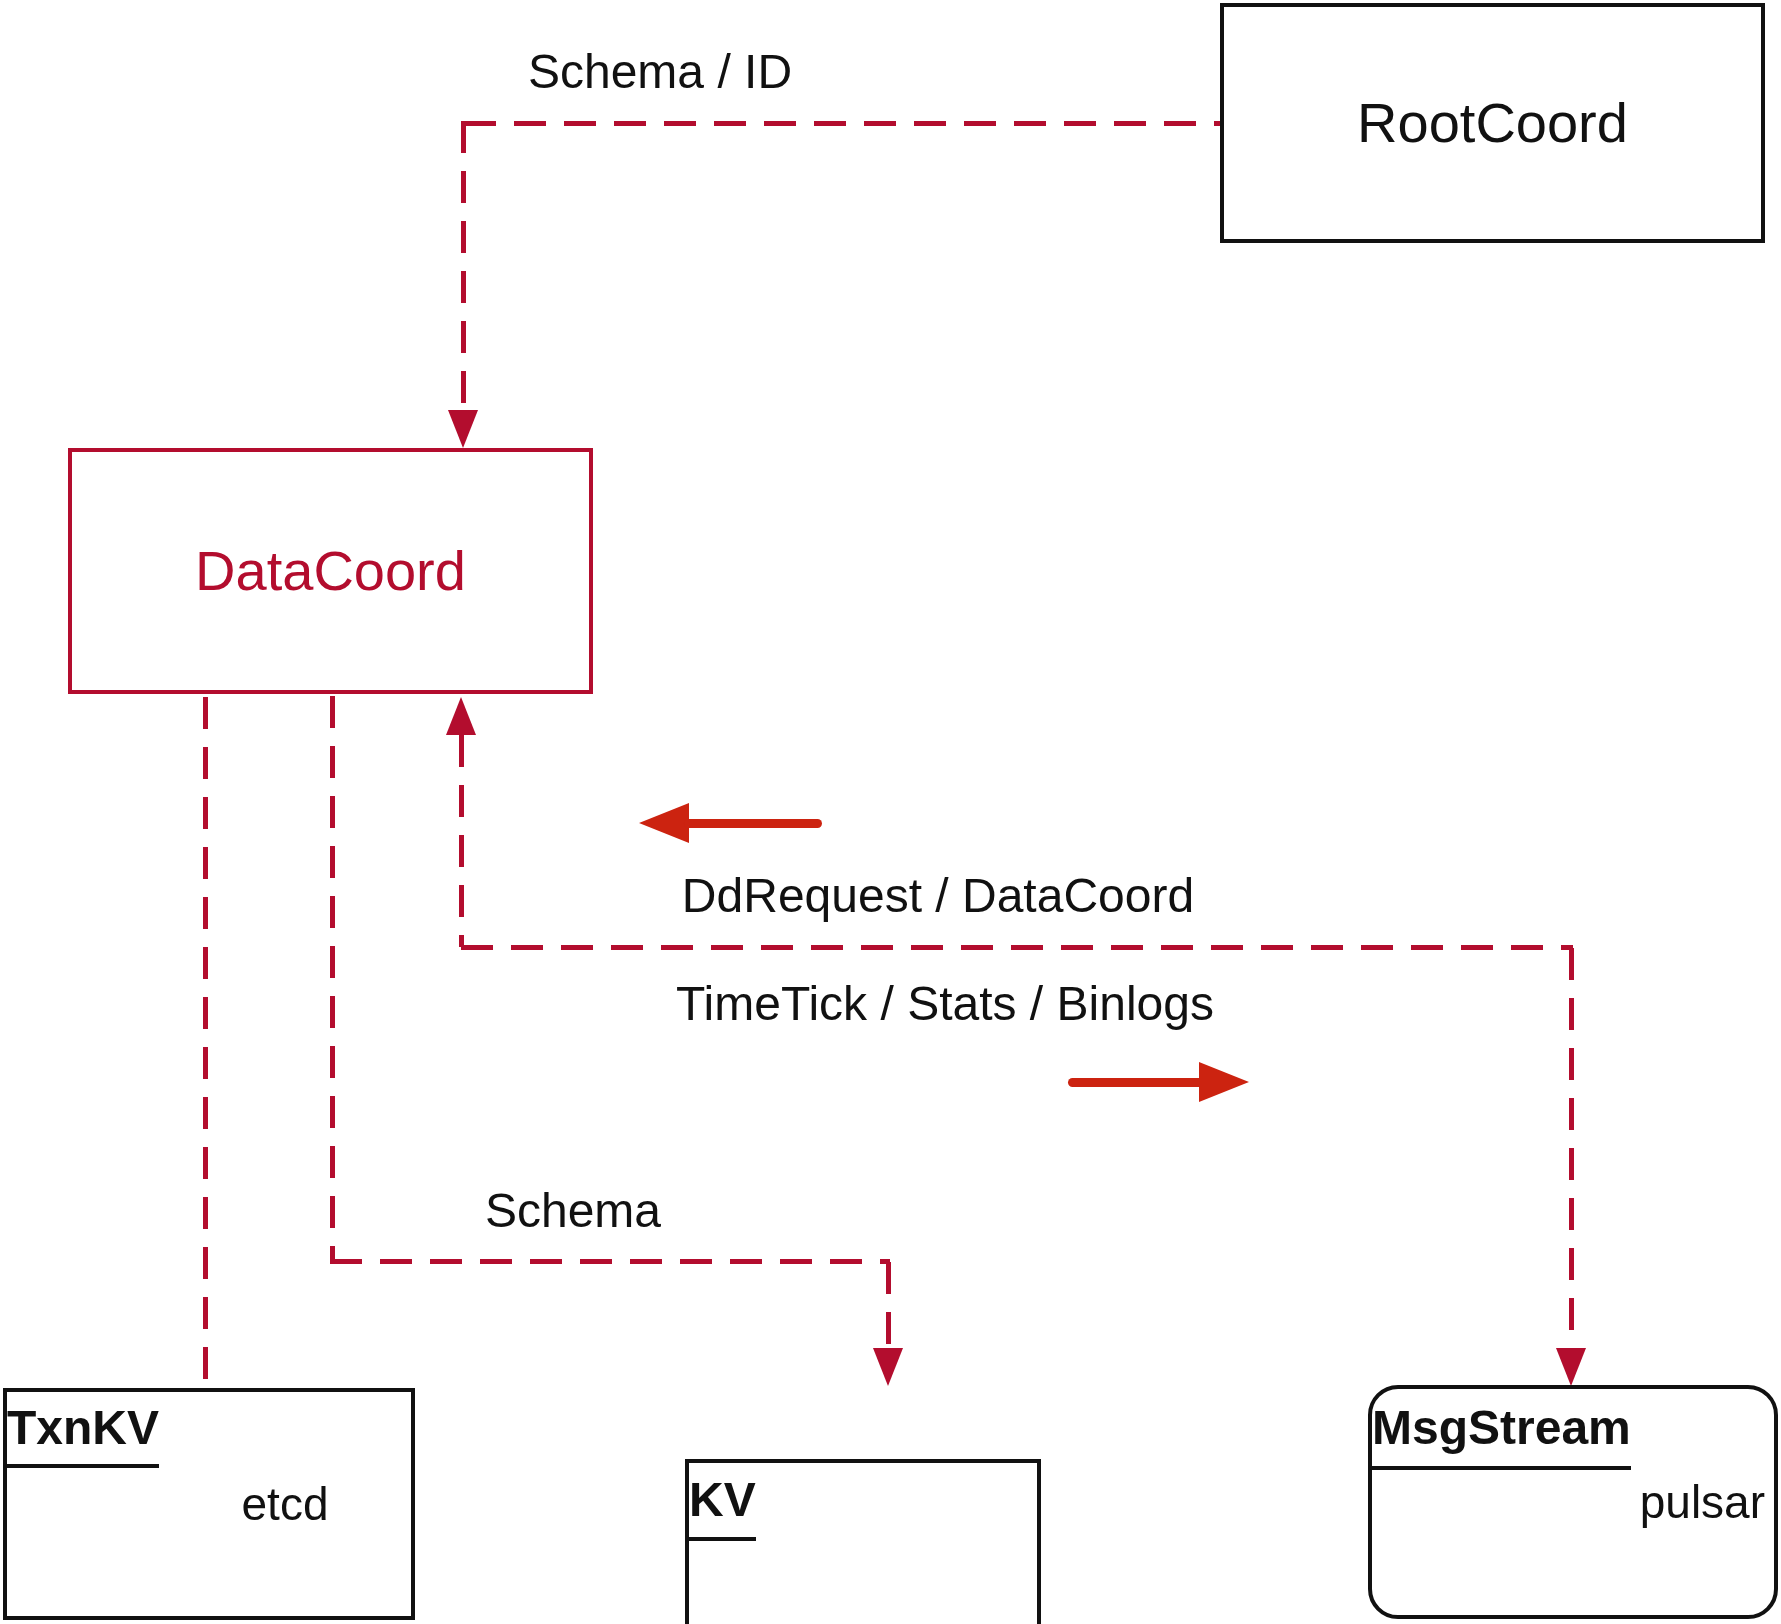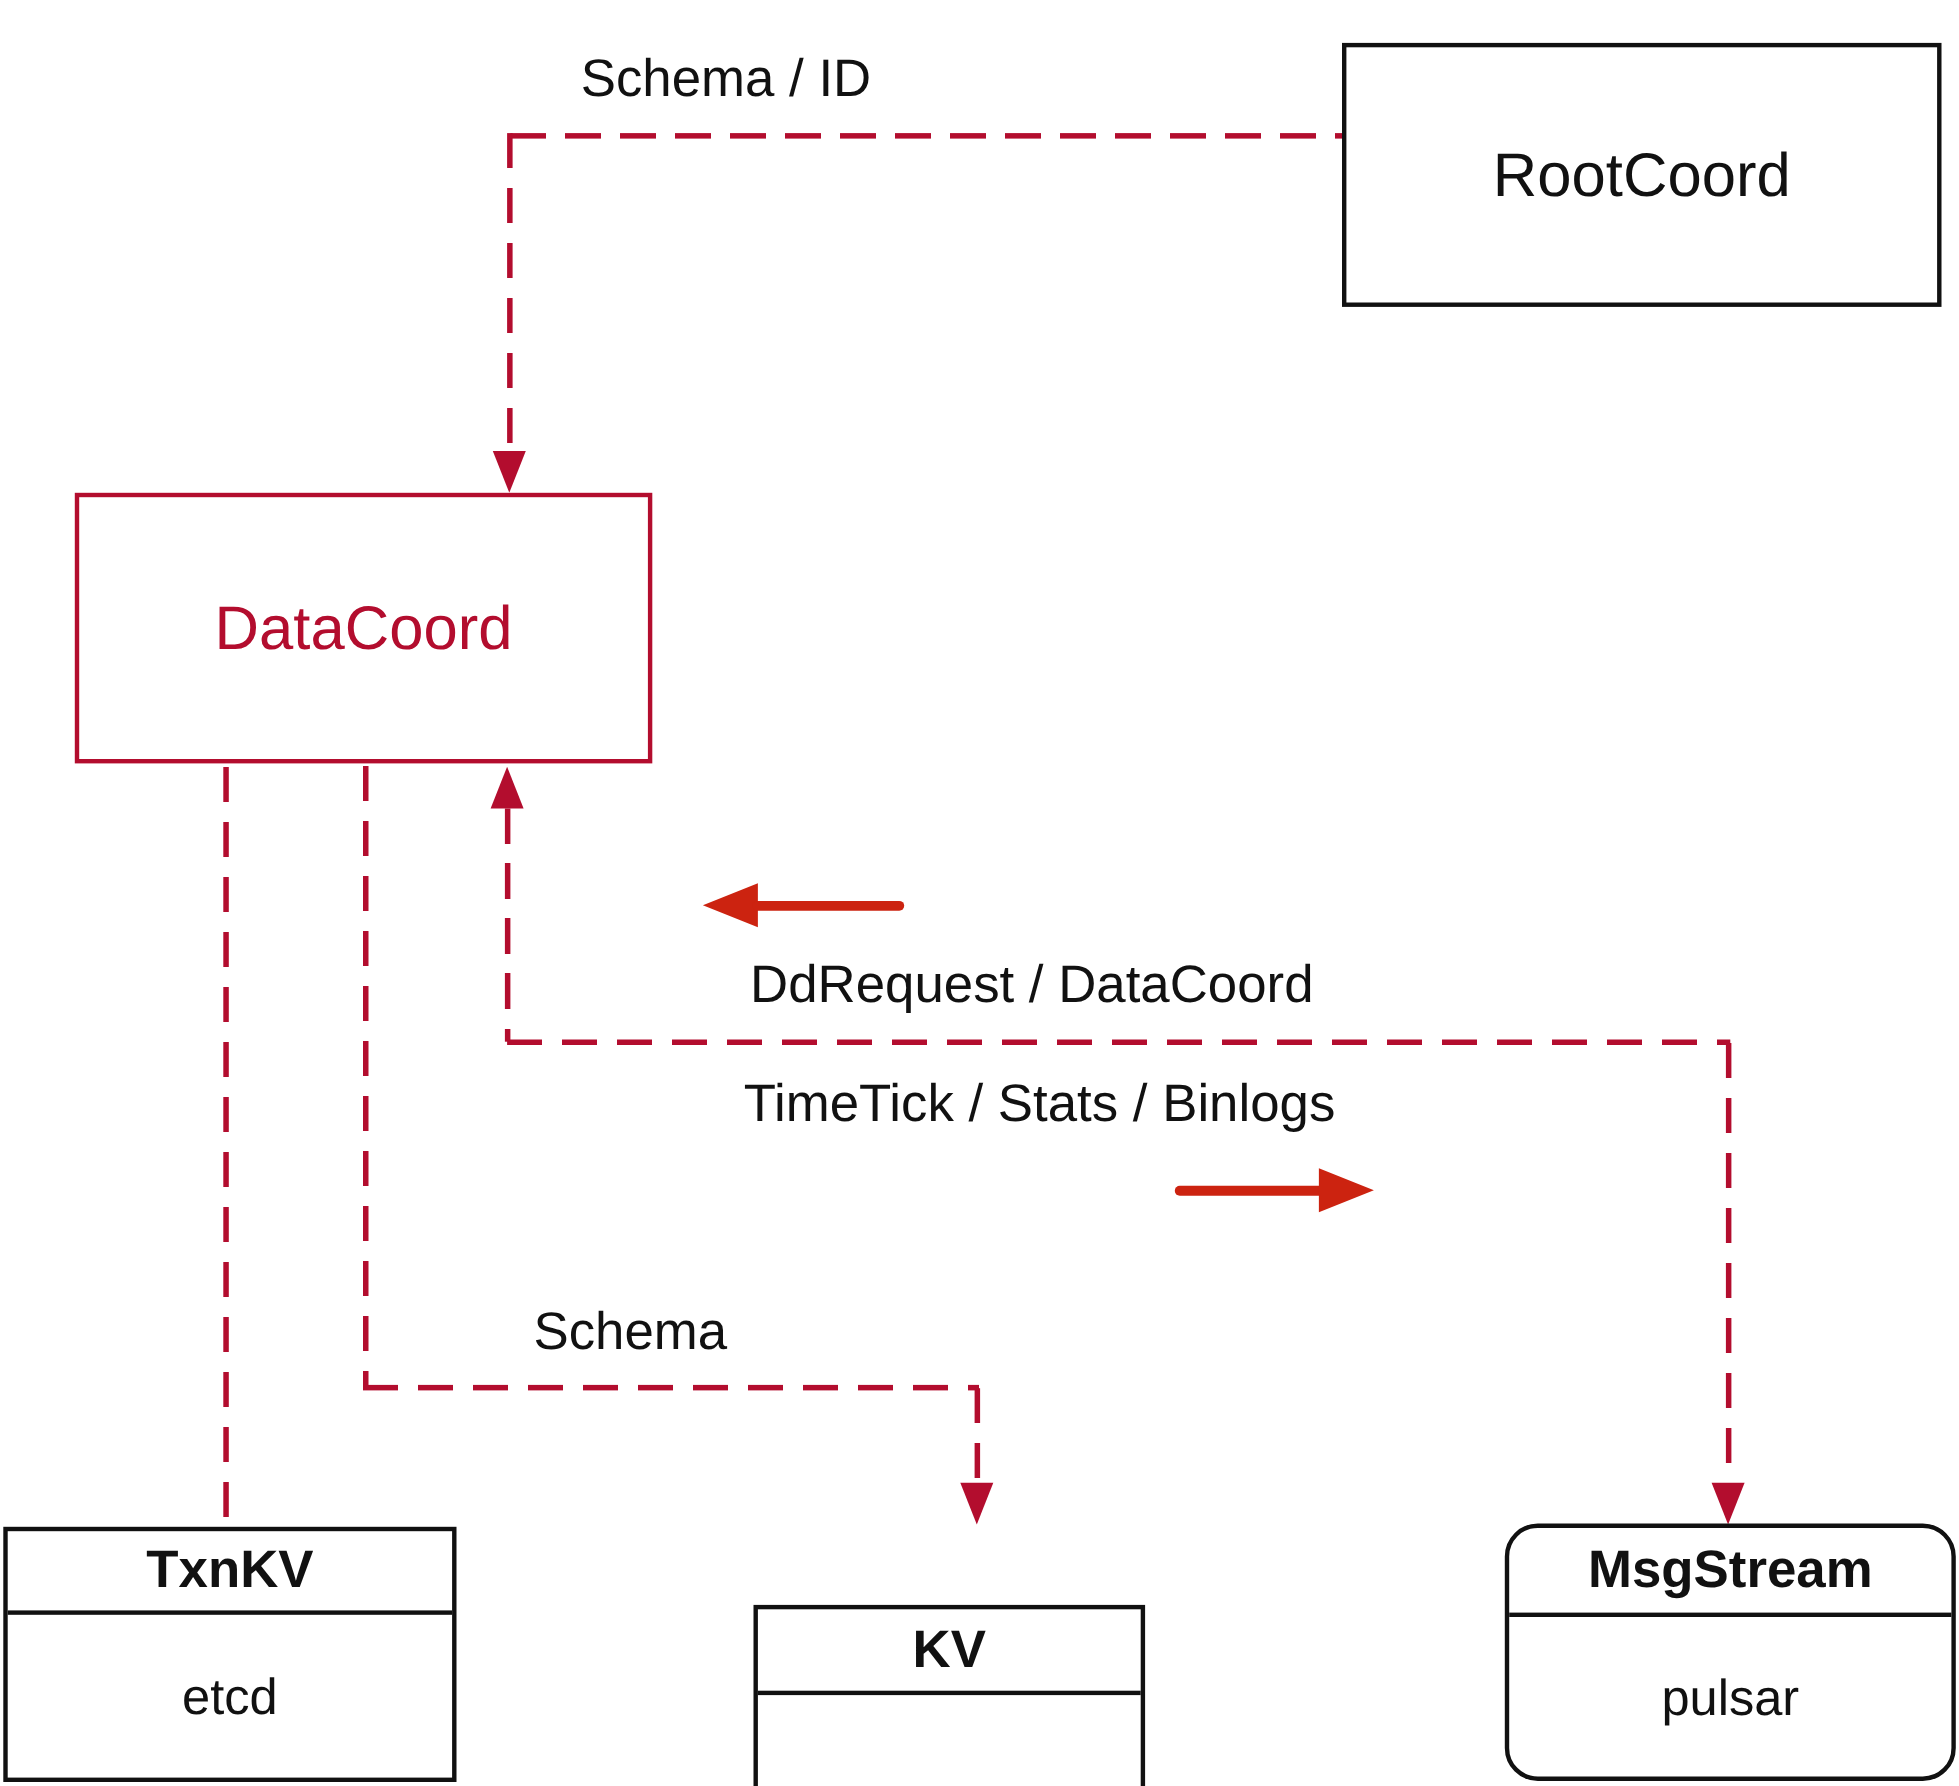--- a/index.html
+++ b/index.html
@@ -12,29 +12,29 @@
   #canvas{
     position:relative;
     width:1781px;height:1624px;
     background:var(--bg);
     overflow:hidden;
     font-family:"Liberation Sans", sans-serif;
     color:var(--ink);
   }
   
   .box{position:absolute;box-sizing:border-box;background:var(--bg);}
-  .box.black{border:4px solid var(--ink);margin-top:36px;}
+  .box.black{border:4px solid var(--ink);}
   .box.red{border:4px solid var(--crimson);}
   .box .title{
     position:absolute;inset:0;
     display:flex;align-items:center;justify-content:center;
     font-size:56px;line-height:1;white-space:nowrap;
   }
   .tablebox{position:absolute;box-sizing:border-box;border:4px solid var(--ink);
-    background:var(--bg);display:flex;flex-direction:column;}
+    background:var(--bg);display:flex;flex-direction:row;}
   .tablebox .hd{
     box-sizing:border-box;border-bottom:4px solid var(--ink);
     display:flex;align-items:center;justify-content:center;
     font-weight:bold;font-size:48px;line-height:1;white-space:nowrap;
   }
   .tablebox .bd{
     flex:1;display:flex;flex-direction:column;
     align-items:center;justify-content:center;
     font-size:46px;line-height:62px;text-align:center;white-space:nowrap;
   }

